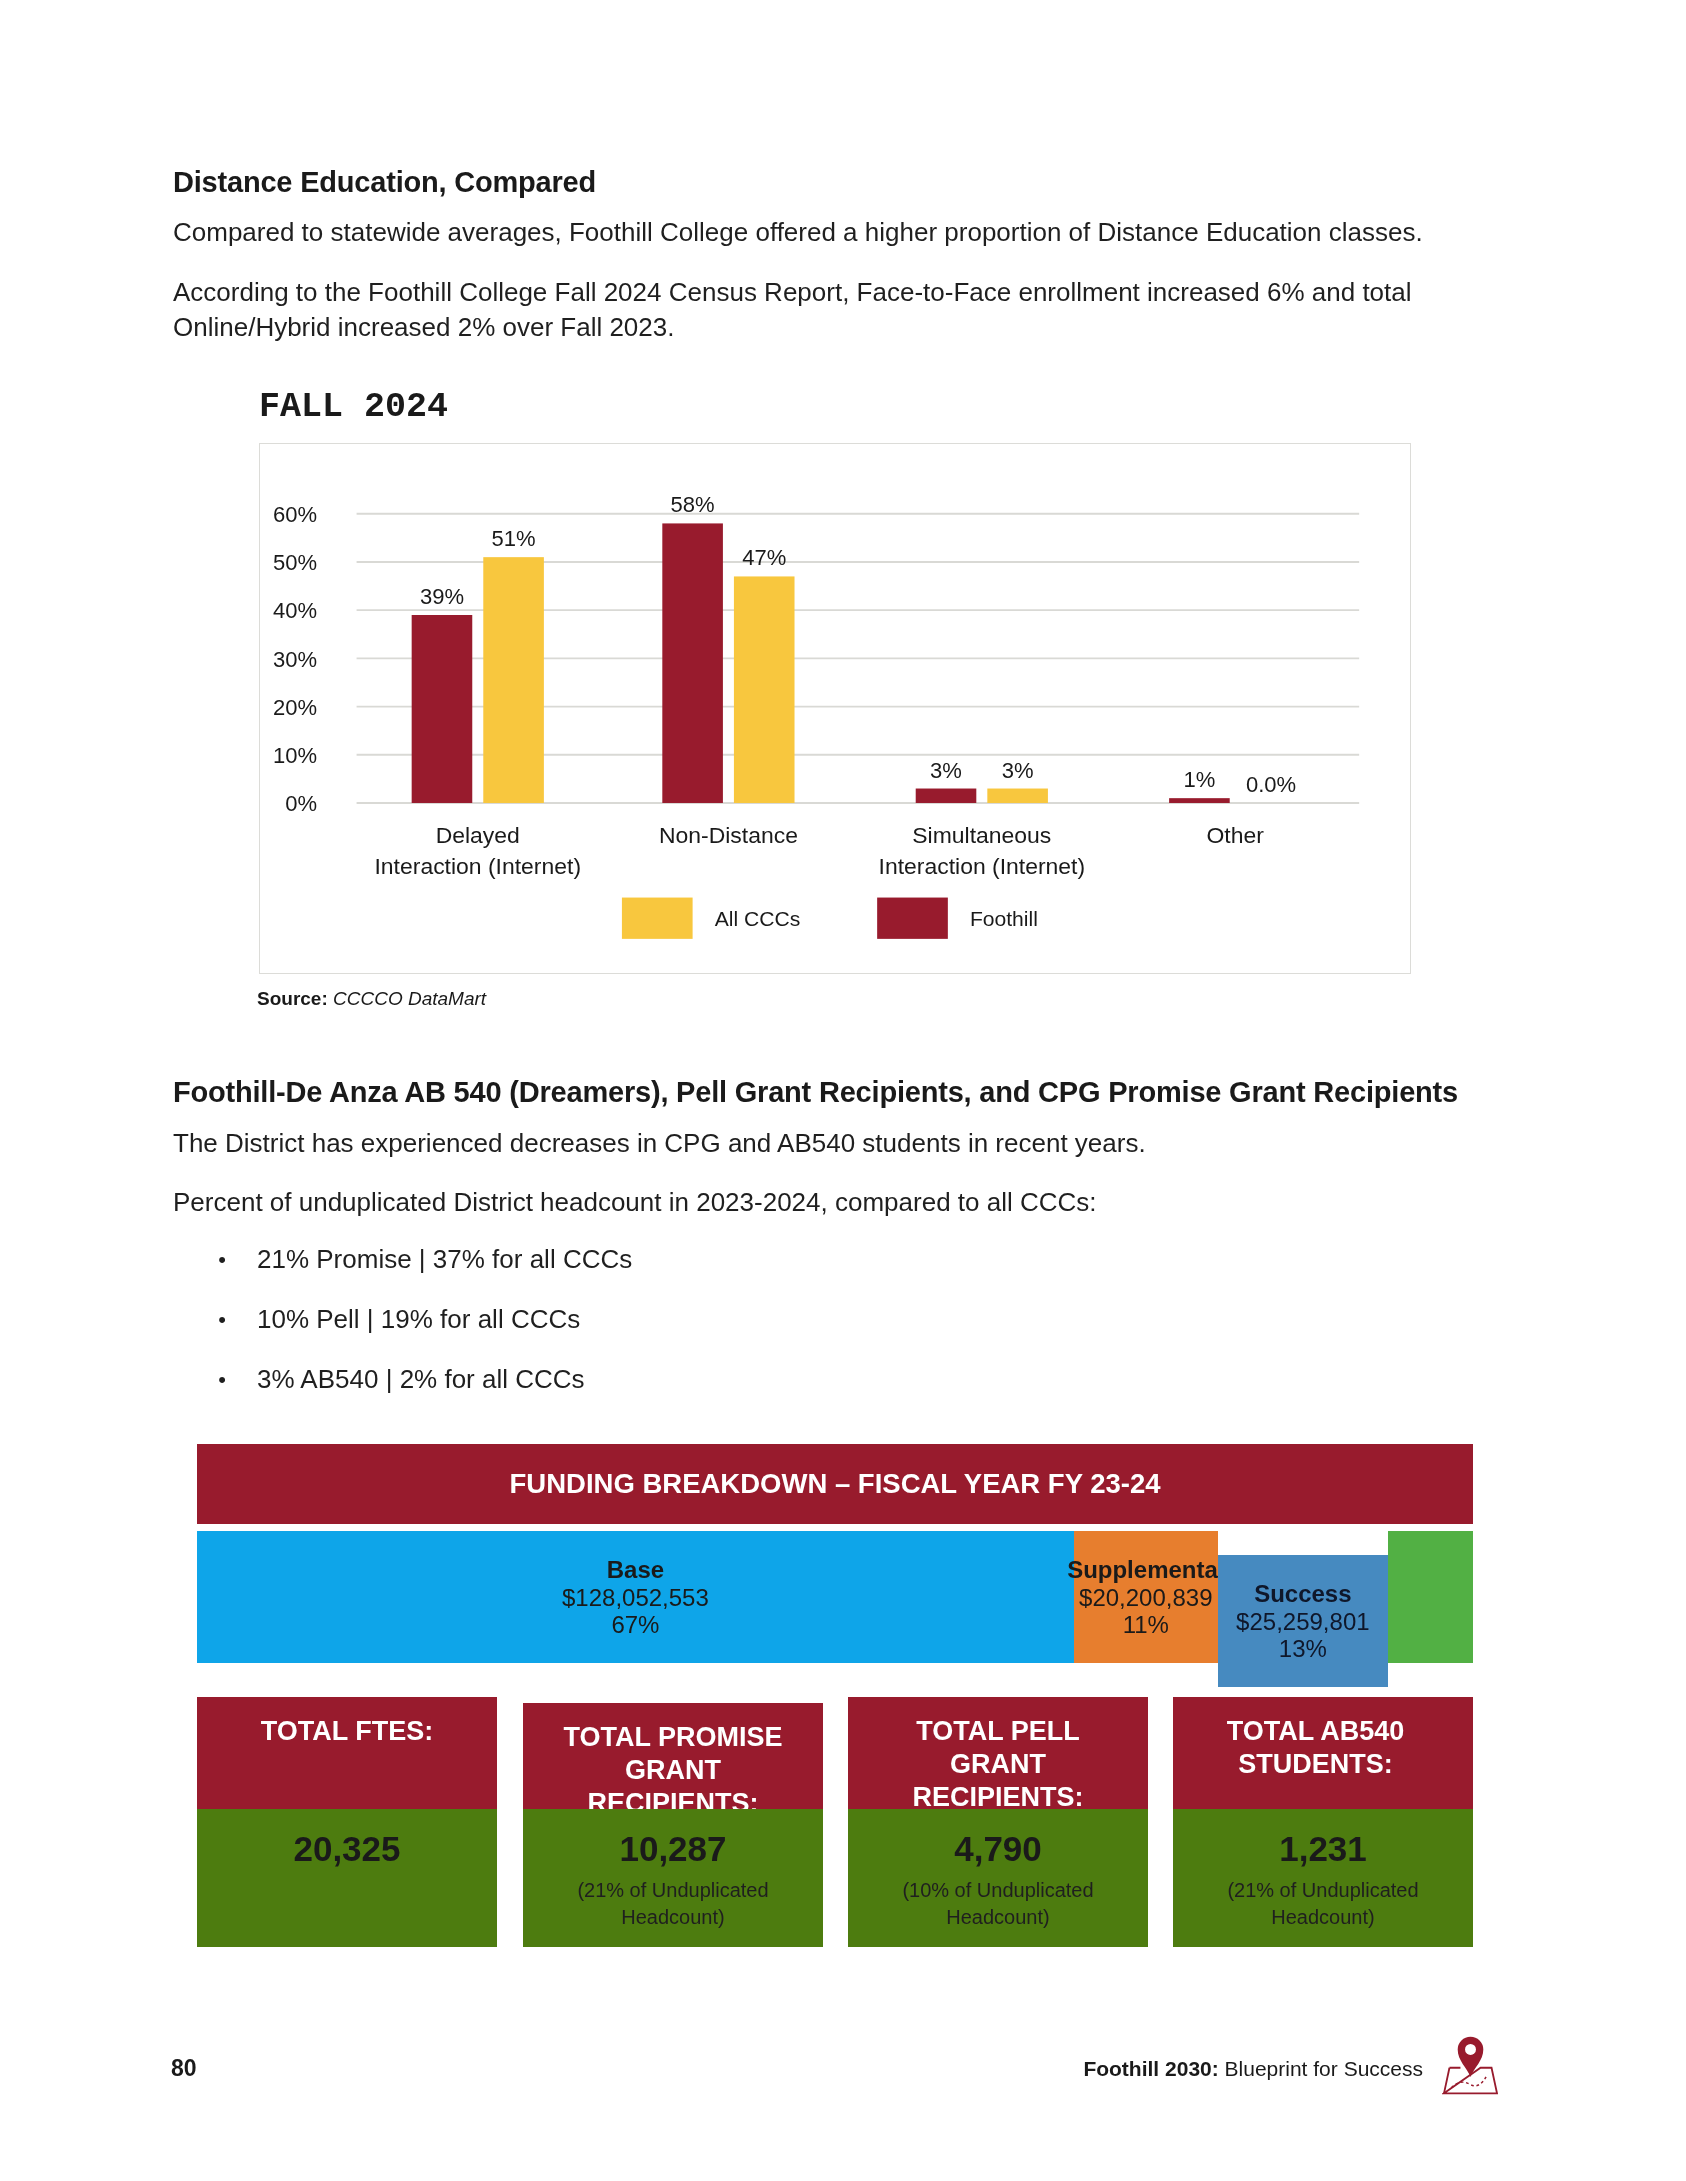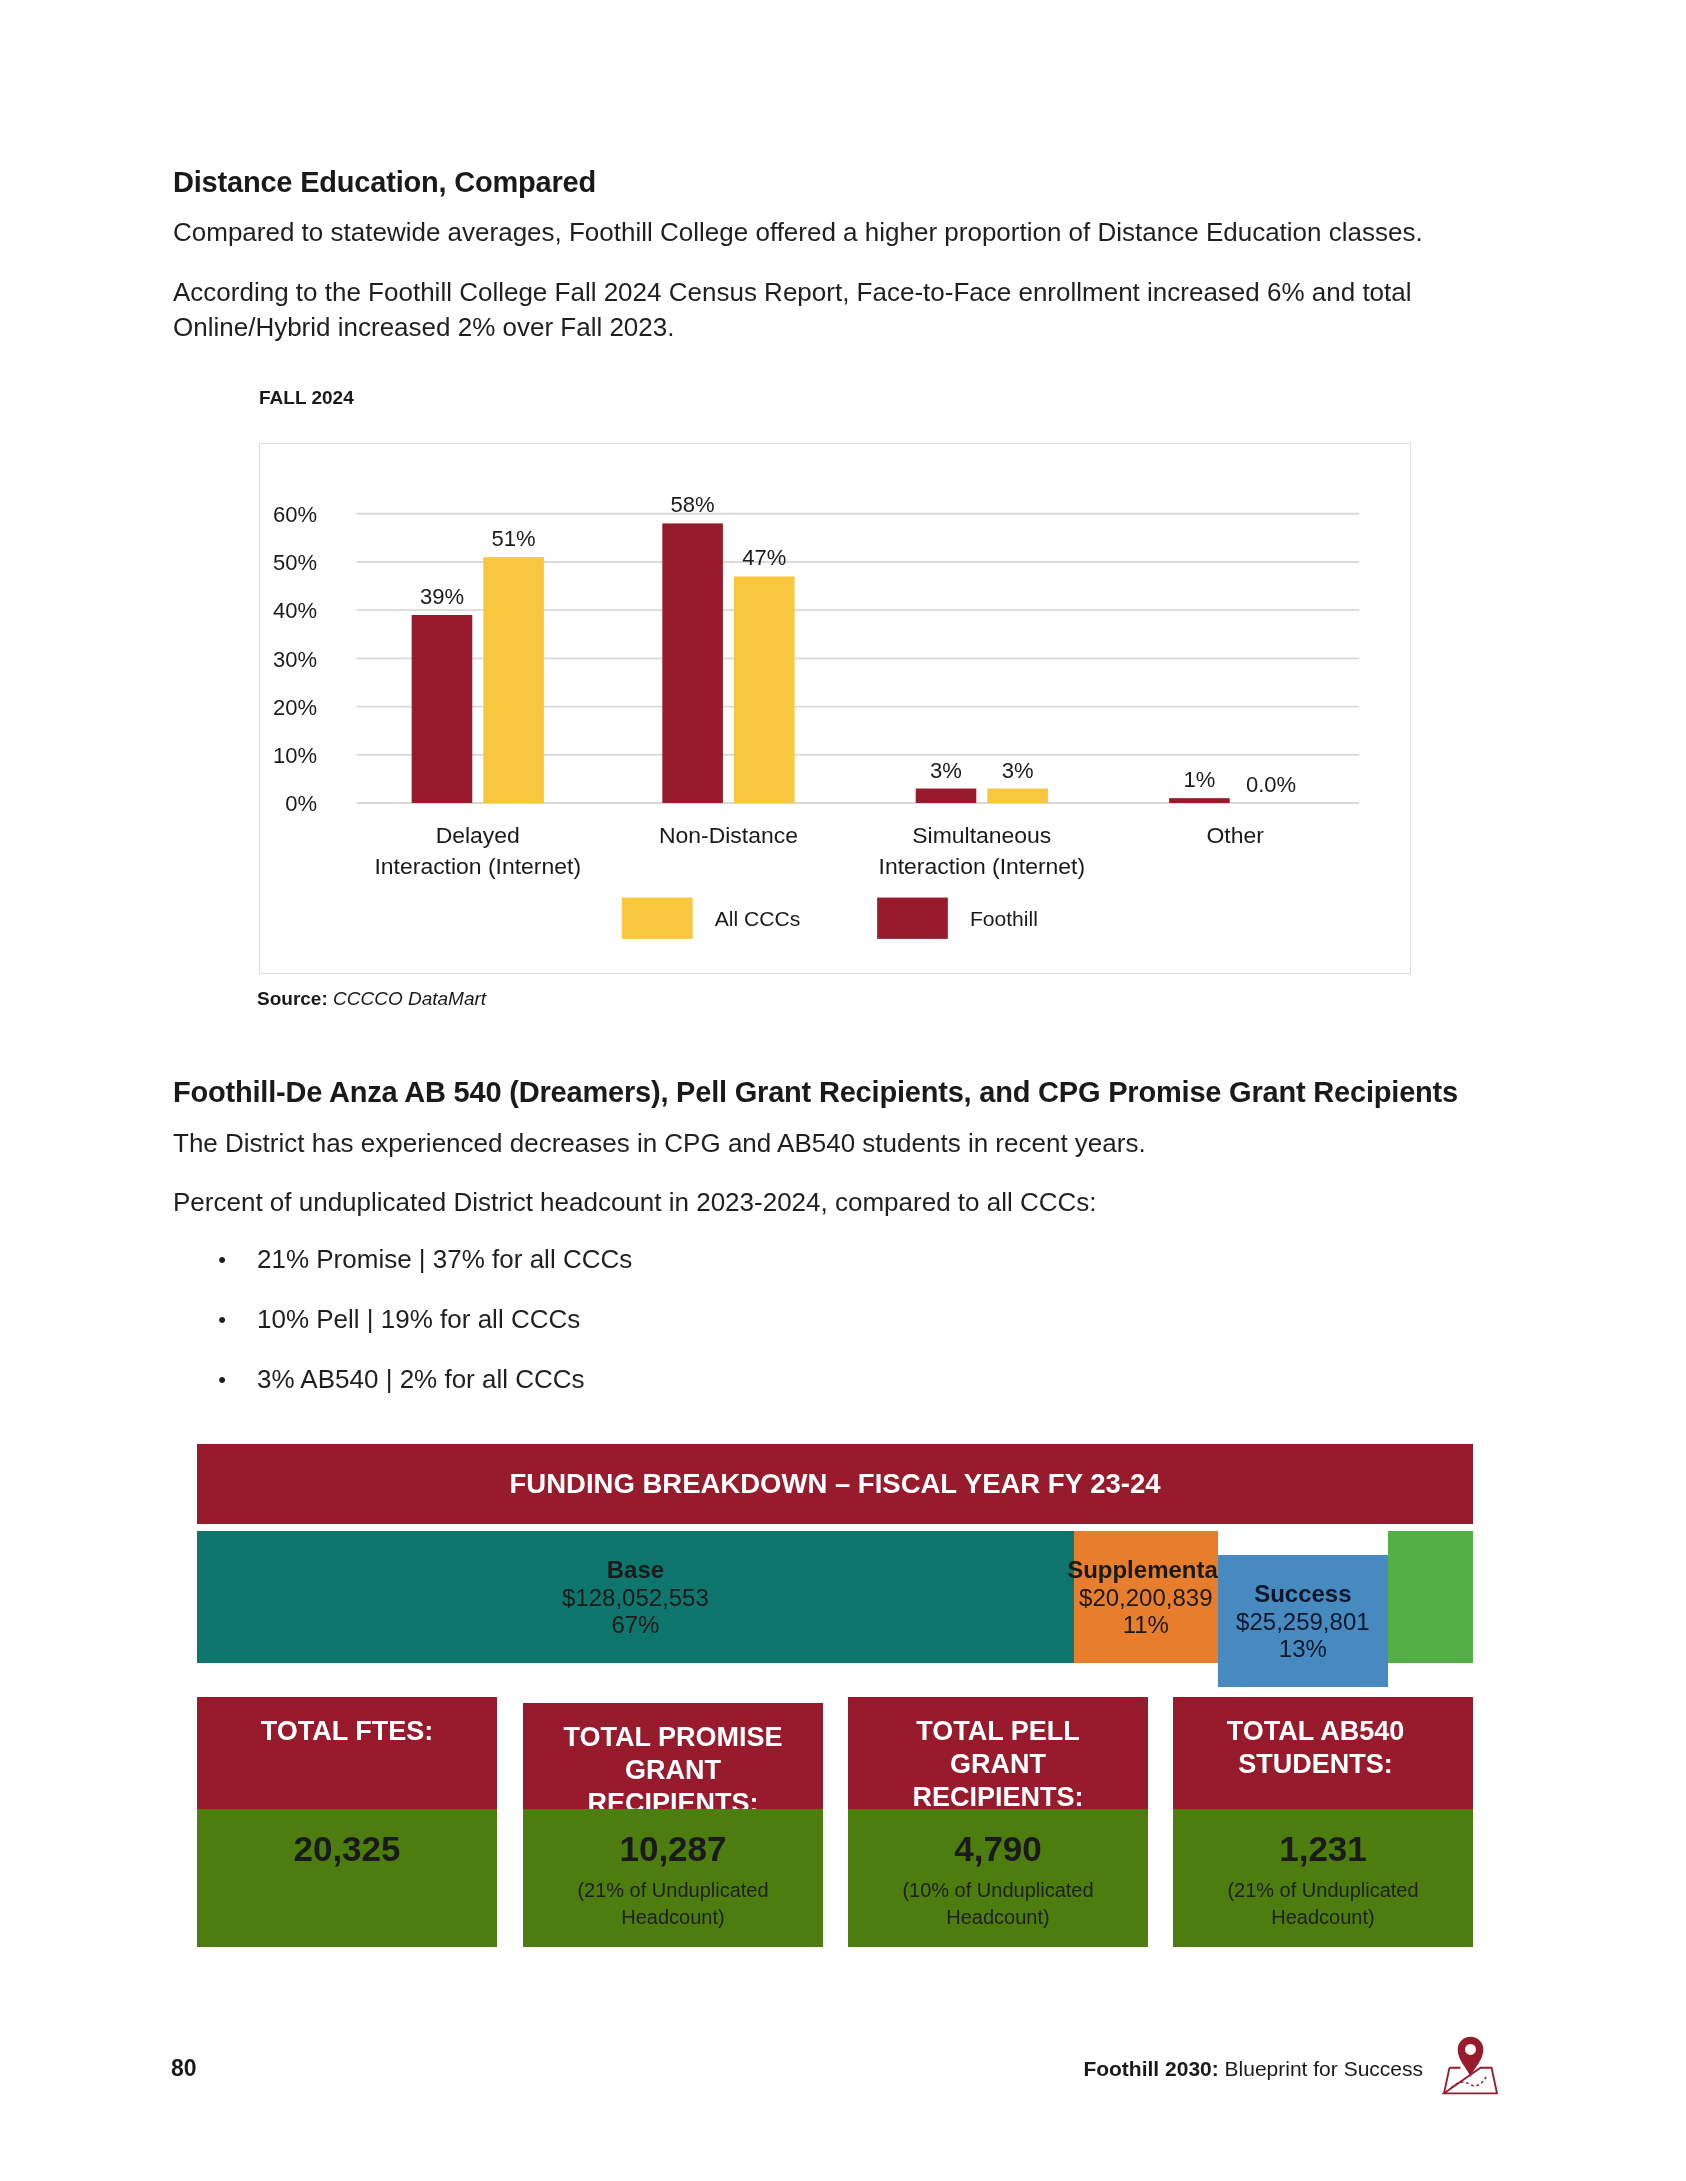--- a/index.html
+++ b/index.html
@@ -1,20 +1,20 @@
 <!DOCTYPE html>
 <html style="font-size:14.7px"><head>
 <meta charset="utf-8">
 <style>
   html, body { margin:0; padding:0; background:#ffffff; }
   body { width:1686px; height:2182px; position:relative; overflow:hidden;
          font-family:"Liberation Sans", "DejaVu Sans", sans-serif; color:#1a1a1a; }
   h2.sec { position:absolute; margin:0; font-size:29px; font-weight:bold; color:#1a1a1a; letter-spacing:-0.2px; }
   p.body { position:absolute; margin:0; font-size:26px; line-height:35px; color:#1f1f1f; }
-  .chart-title { position:absolute; left:259px; top:387px; font-size:19px; font-weight:bold; color:#1a1a1a; }
+  .chart-title { position:absolute; left:259px; top:387px; font-size:35px; font-weight:bold; color:#1a1a1a;font-family:Liberation Mono, monospace; }
   .chart-box { position:absolute; left:259px; top:443px; width:1152px; height:531px;
                border:1.8px solid #dcdcd8; box-sizing:border-box; background:#fff; }
   svg text { font-family:"Liberation Sans", "DejaVu Sans", sans-serif; }
   .source { position:absolute; left:257px; top:988px; font-size:19px; color:#1a1a1a; }
   .source b { font-weight:bold; }
   .source i { font-style:italic; }
   ul.bullets { position:absolute; left:211px; top:1242px; margin:0; padding:0; list-style:none; }
   ul.bullets li { font-size:26px; line-height:35px; height:60px; position:relative; padding-left:46px; color:#1f1f1f; }
   ul.bullets li .dot { position:absolute; left:7.3px; top:0; font-size:22px; }
   .fund-header { position:absolute; left:197px; top:1444px; width:1276px; height:80px; background:#981b2d;
@@ -93,21 +93,21 @@
 <p class="body" style="left:173px; top:1126px;">The District has experienced decreases in CPG and AB540 students in recent years.</p>
 <p class="body" style="left:173px; top:1185px;">Percent of unduplicated District headcount in 2023-2024, compared to all CCCs:</p>
 <ul class="bullets">
   <li><span class="dot">•</span><span>21% Promise | 37% for all CCCs</span></li>
   <li><span class="dot">•</span><span>10% Pell | 19% for all CCCs</span></li>
   <li><span class="dot">•</span><span>3% AB540 | 2% for all CCCs</span></li>
 </ul>
 
 <div class="fund-header">FUNDING BREAKDOWN – FISCAL YEAR FY 23-24</div>
 <div class="fund-bar" id="fund-bar">
-  <div class="seg" style="width: 68.7179%; background: #0f766e; color: rgb(26, 26, 26);">
+  <div class="seg" style="width: 68.7179%; background: #0ea5e9; color: rgb(26, 26, 26);">
     <div class="name">Base</div>
     <div>$128,052,553</div>
     <div>67%</div>
   </div>
   <div class="seg" style="width: 11.2821%; background: rgb(231, 126, 46); color: rgb(26, 26, 26);">
     <div class="name">Supplemental</div>
     <div>$20,200,839</div>
     <div>11%</div>
   </div>
   <div class="seg" style="width: 13.3333%; background: rgb(70, 138, 192); color: #0f172a; margin-top: 24px;">

